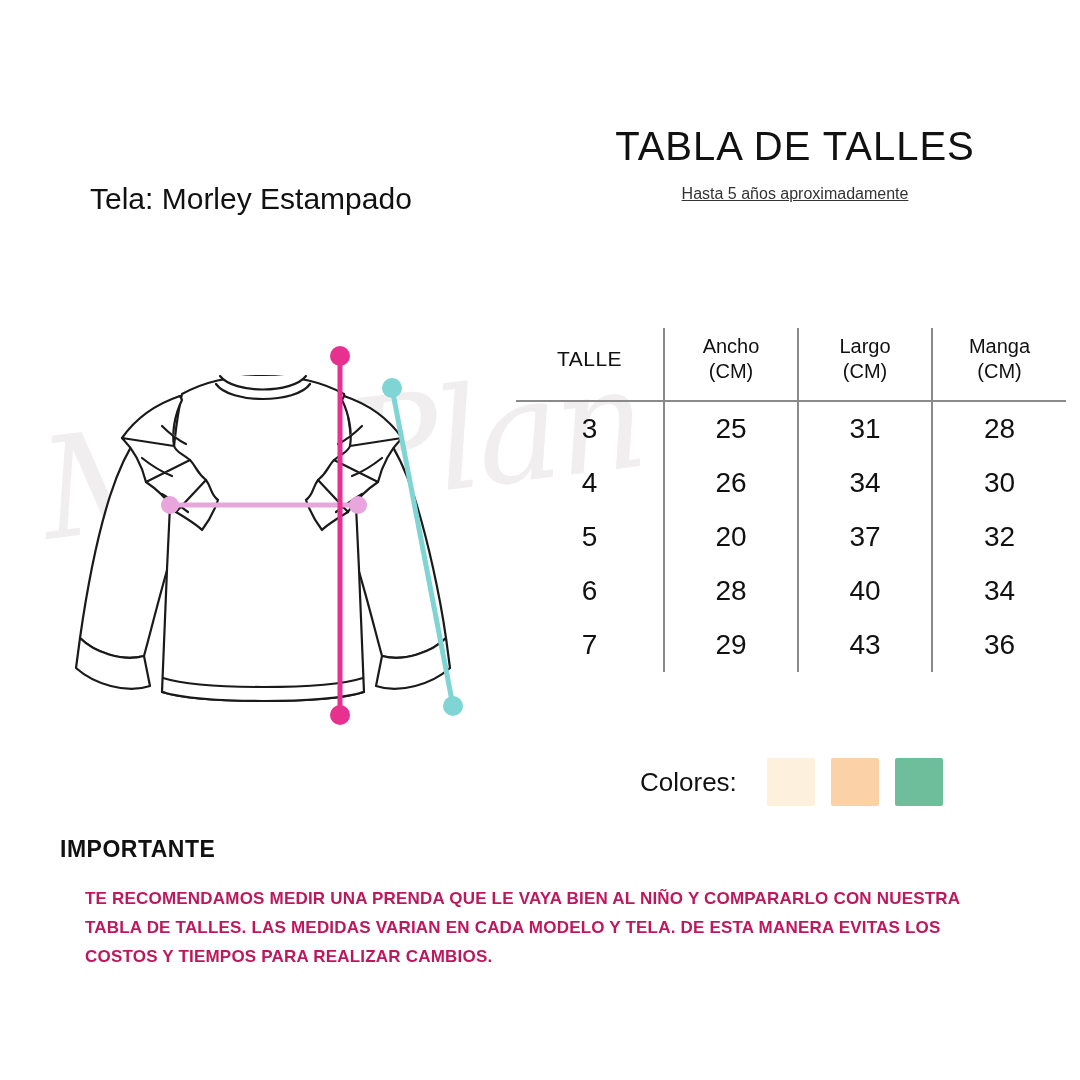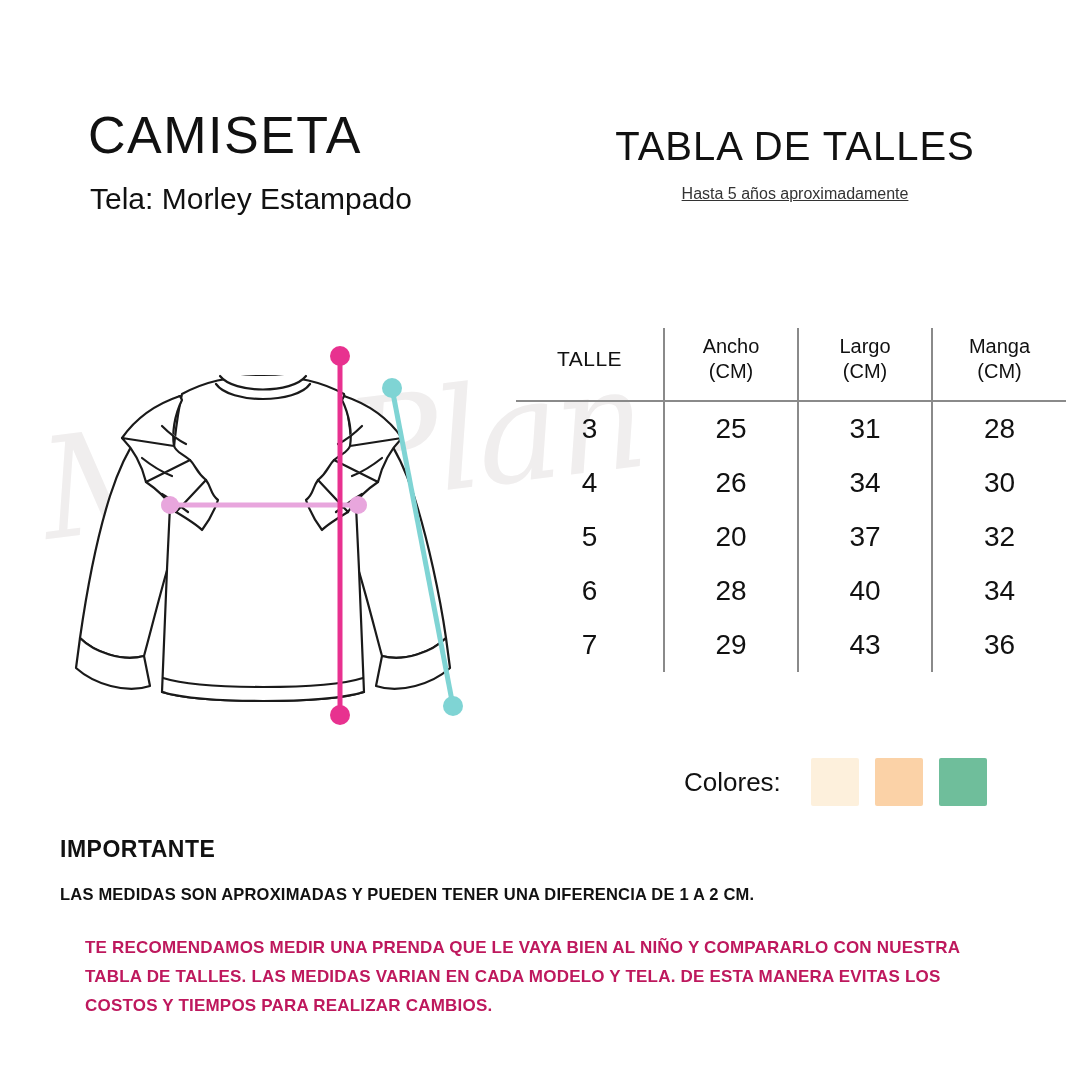--- a/index.html
+++ b/index.html
@@ -112,21 +112,21 @@
     border-left: 2px solid #8a8a8a;
   }
   .size-table col.c0 { width: 148px; }
   .size-table col.c1 { width: 134px; }
   .size-table col.c2 { width: 134px; }
   .size-table col.c3 { width: 134px; }
 
   
   .colors-row {
     position: absolute;
-    left: 684px; top: 758px;
+    left: 640px; top: 758px;
     display: flex;
     align-items: center;
     gap: 16px;
   }
   .colors-label {
     font-size: 26px;
     color: #111;
     margin-right: 14px;
   }
   .swatch {
@@ -163,21 +163,20 @@
     color: #be185d;
     max-width: 910px;
     margin: 0 auto;
   }
 </style>
 </head>
 <body>
 
 <div class="left-col">
 
-  <div class="product-title">CAMISETA</div>
   <div class="product-fabric">Tela: Morley Estampado</div>
 
   <div class="watermark">MiniPlan</div>
 
   <div class="garment-wrap">
     <svg width="500" height="460" viewBox="0 0 500 460" fill="none" xmlns="http://www.w3.org/2000/svg">
       <g stroke="#1a1a1a" stroke-width="2.2" fill="#ffffff" stroke-linejoin="round" stroke-linecap="round">
 
         <path d="M150 96 C120 112 96 146 80 196 C66 240 56 296 50 338 C64 352 92 362 114 356 C126 312 140 252 156 214 Z"></path>
 
@@ -298,15 +297,14 @@
 
 <div class="colors-row">
   <span class="colors-label">Colores:</span>
   <span class="swatch" style="background:#FDF0DC"></span>
   <span class="swatch" style="background:#FBD2A7"></span>
   <span class="swatch" style="background:#6FBE9B"></span>
 </div>
 
 <div class="notes">
   <div class="notes-title">IMPORTANTE</div>
-  <div class="notes-line1">LAS MEDIDAS SON APROXIMADAS Y PUEDEN TENER UNA DIFERENCIA DE 1 A 2 CM.</div>
   <div class="notes-line2">TE RECOMENDAMOS MEDIR UNA PRENDA QUE LE VAYA BIEN  AL NIÑO Y COMPARARLO CON NUESTRA TABLA DE TALLES. LAS MEDIDAS VARIAN EN CADA MODELO Y TELA. DE ESTA MANERA EVITAS LOS COSTOS Y TIEMPOS PARA REALIZAR CAMBIOS.</div>
 </div>
 
 </body></html>

